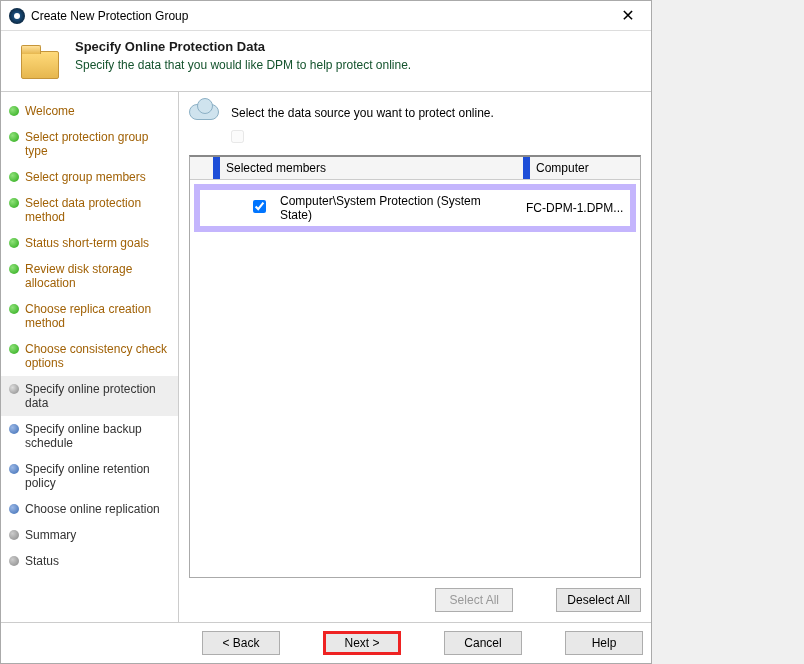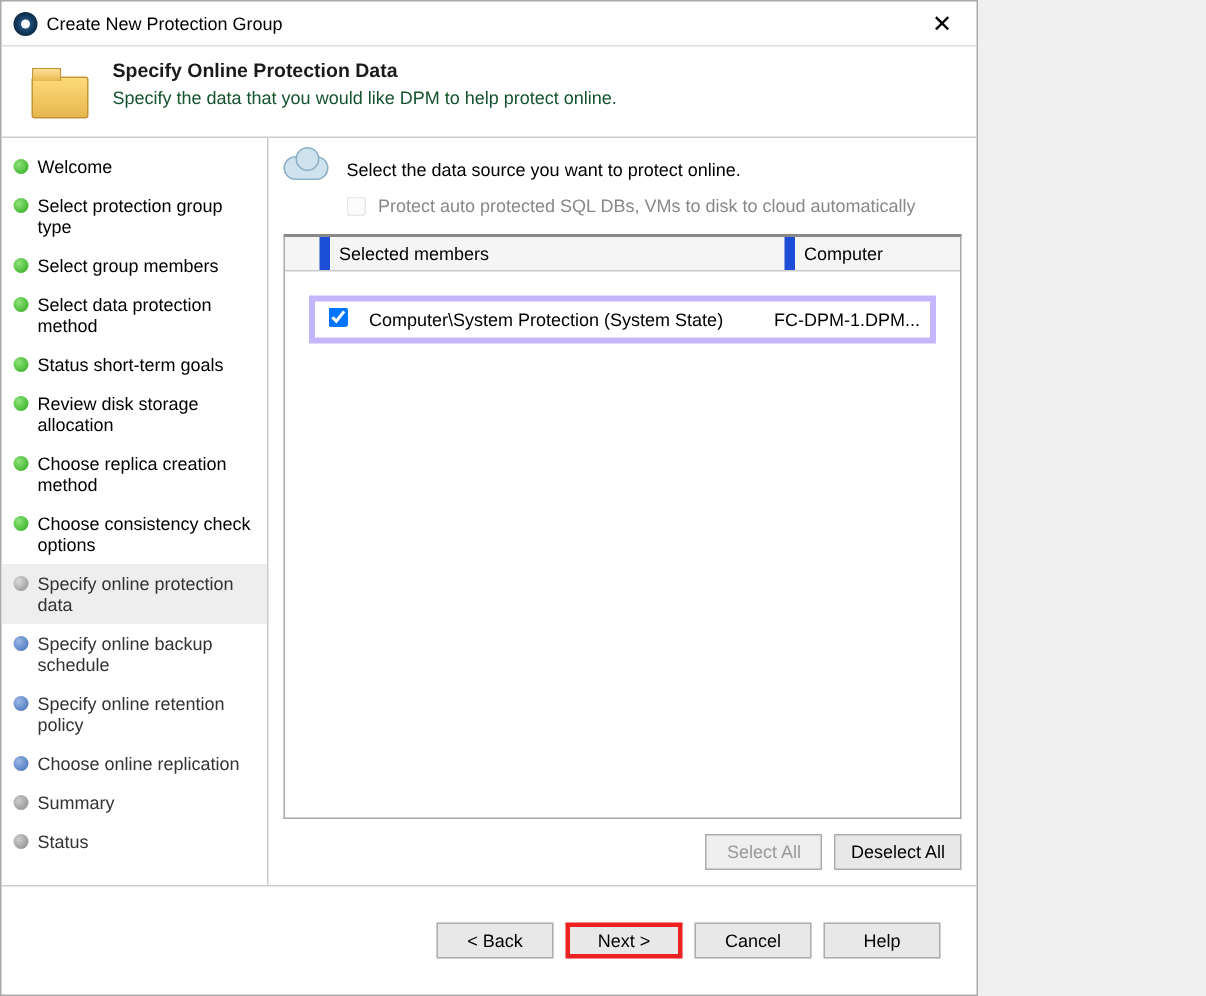--- a/index.html
+++ b/index.html
@@ -122,21 +122,21 @@
     .bullet {
       width: 10px; height:10px;
       border-radius:50%;
       margin-top:2px;
       flex-shrink:0;
     }
     .bullet.done { background: radial-gradient(circle at 35% 35%, #8fe27a, #2aa818); }
     .bullet.current { background: radial-gradient(circle at 35% 35%, #ddd, #888); }
     .bullet.pending { background: radial-gradient(circle at 35% 35%, #9bb8e6, #3b6bb3); }
     .bullet.gray { background: radial-gradient(circle at 35% 35%, #ccc, #888); }
-    .step-link { color: #000000; }
+    .step-link { color: #a16207; }
     .step-plain { color: #333; }
     .main {
       flex: 1;
       display: flex;
       flex-direction: column;
       padding: 8px 10px 10px 10px;
       min-width: 0;
     }
     .instruction-row {
       display: flex;
@@ -192,45 +192,47 @@
     .th {
       padding:4px 6px;
       border-right:7px solid #1d4ed8;
     }
     .th-chk { width:30px; }
     .th-mem { flex:1; }
     .th-comp { width:110px; border-right:none; }
     .trow {
       display:flex;
       align-items:center;
-      border:4px solid #c4b5fd;
-      margin:16px;
+      border:6px solid #c4b5fd;
+      margin:4px;
+      padding-left:44px;
     }
     .td-chk { width:30px; text-align:center; padding:4px 0; }
     .td-mem { flex:1; padding:4px 6px; }
     .td-comp { width:110px; padding:4px 6px; white-space:nowrap; overflow:hidden; text-overflow:ellipsis; }
     .tbody-empty { flex:1; }
     .btn-row {
       display:flex;
       justify-content:flex-end;
       gap:8px;
       padding-top:10px;
     }
     .btn {
       min-width:78px;
       padding:4px 10px;
       background:#e8e8e8;
       border:1px solid #adadad;
       font-size:12px;
       cursor:pointer;
+      margin-left:35px;
     }
     .btn:disabled { color:#999; background:#eee; }
     .footer {
       border-top:1px solid #ccc;
-      padding:24px;
+      padding:8px;
       display:flex;
       justify-content:flex-end;
       gap:8px;
     }
     .footer .btn.highlight {
       border:3px solid #e22;
       padding:2px 8px;
     }
   </style>
 </head>
@@ -314,21 +316,20 @@
         </div>
     </div>
 
     <div class="main">
       <div class="instruction-row">
         <span class="cloud-icon"></span>
         <span>Select the data source you want to protect online.</span>
       </div>
       <label class="auto-row">
         <input type="checkbox" disabled="" style="">
-        <span>Protect auto protected SQL DBs, VMs to disk to cloud automatically</span>
       </label>
 
       <div class="table-wrap">
         <div class="thead">
           <div class="th th-chk"></div>
           <div class="th th-mem">Selected members</div>
           <div class="th th-comp">Computer</div>
         </div>
         <div class="trow">
           <div class="td-chk"><input type="checkbox" checked="" style=""></div>

